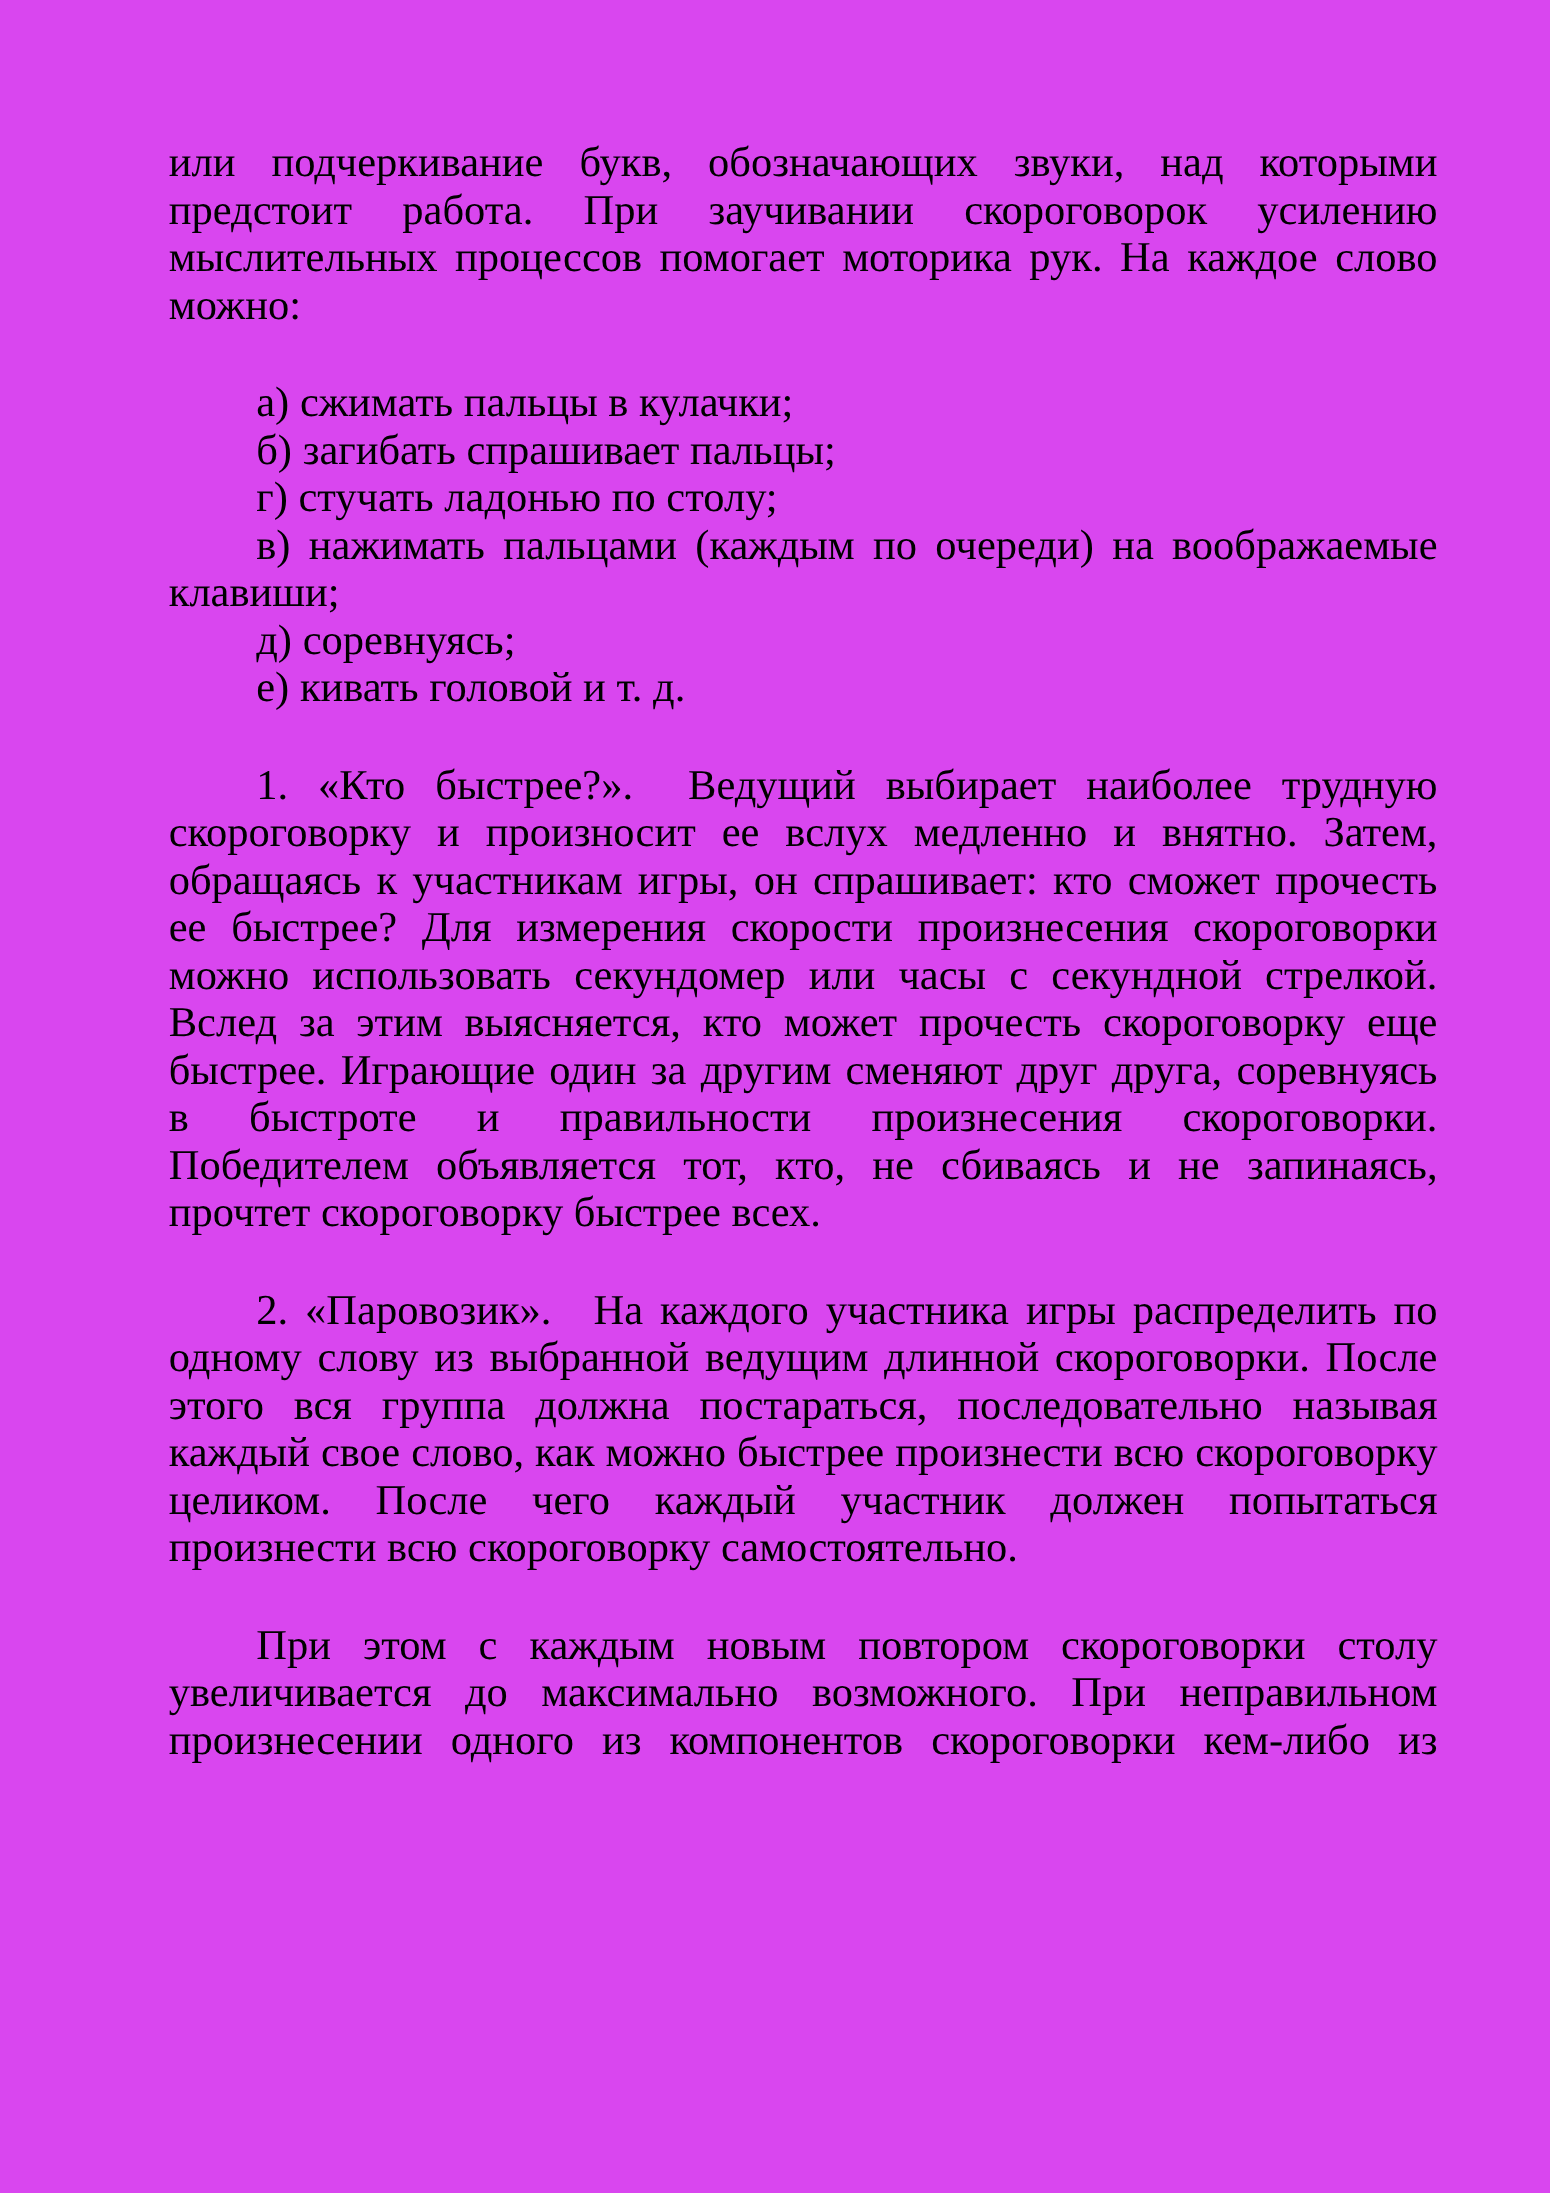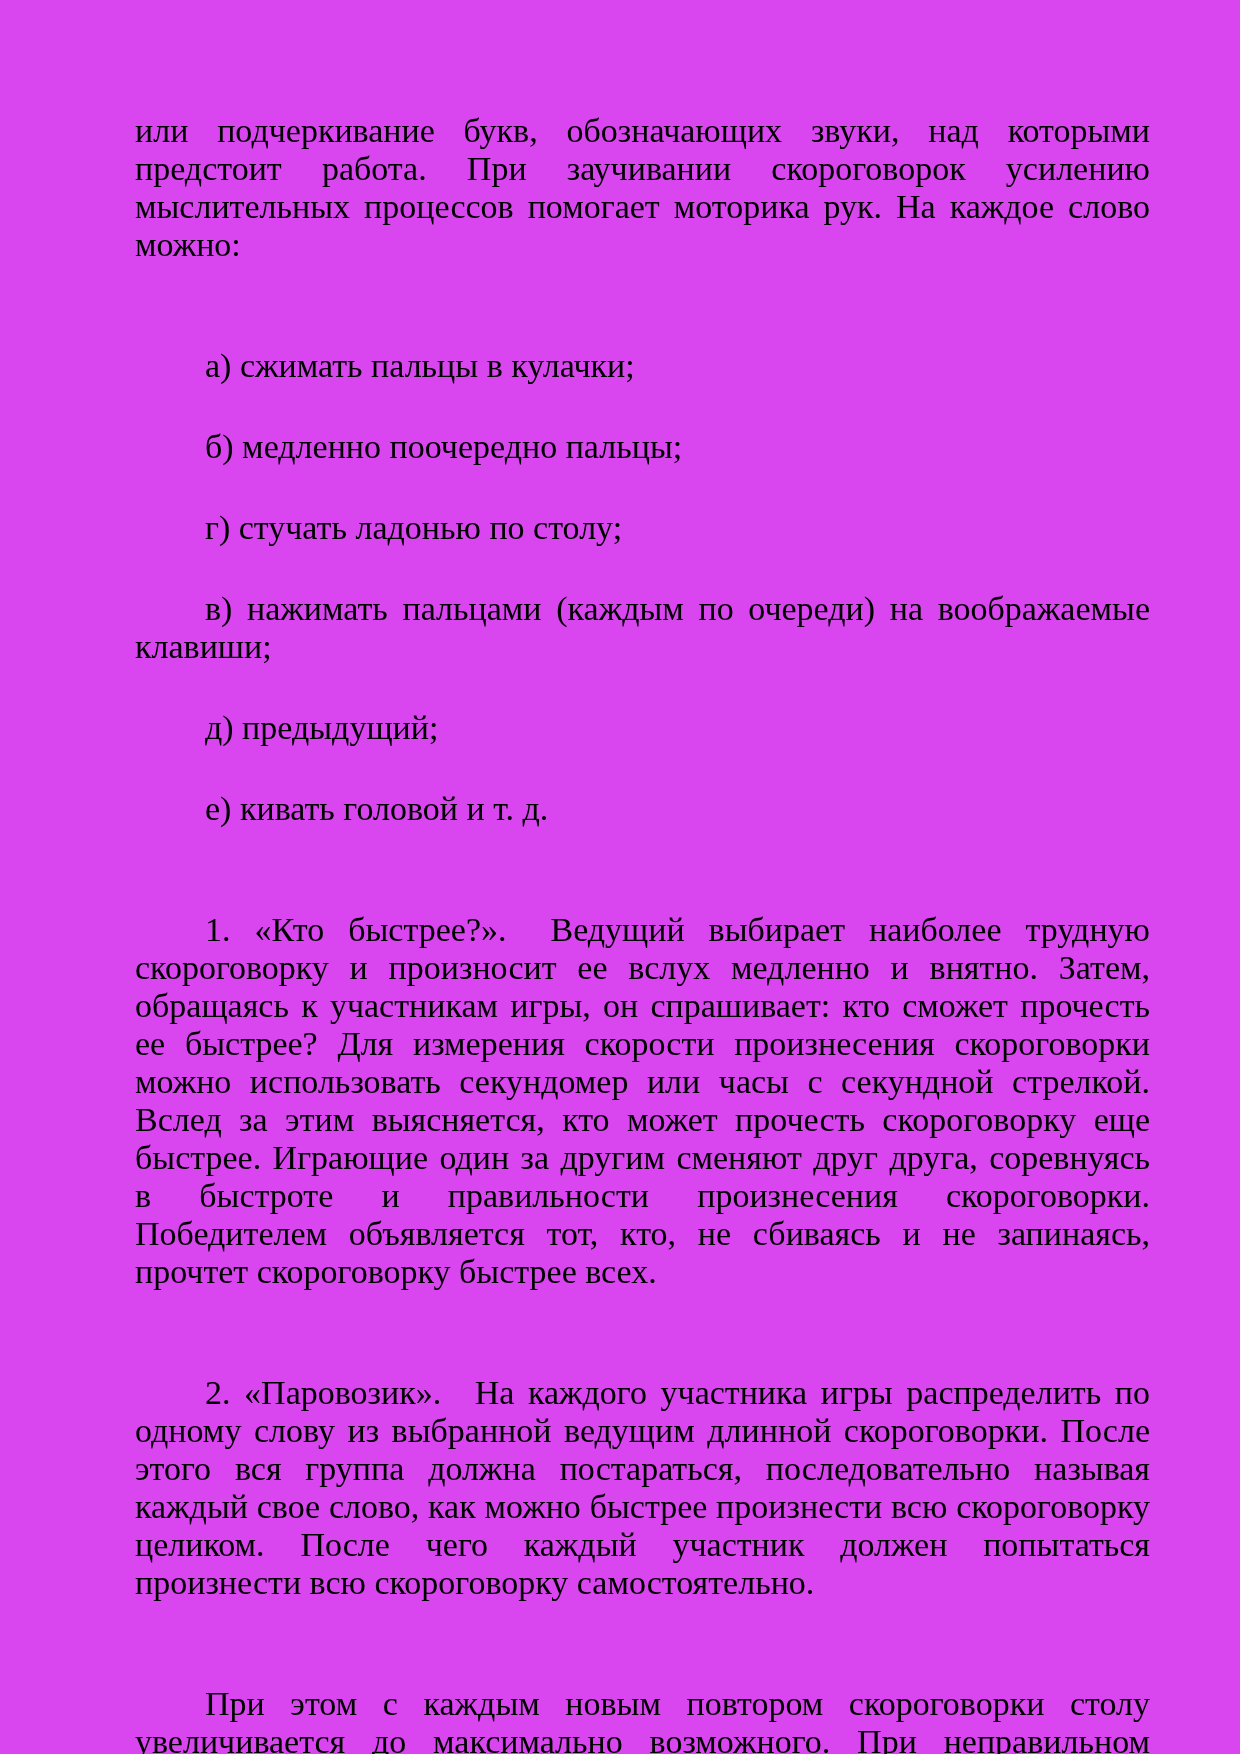--- a/index.html
+++ b/index.html
@@ -25,21 +25,20 @@
     line-height: 38px;
     text-align: justify;
     hyphens: none;
   }
   .para {
     margin: 0;
     padding: 0;
   }
   .indent {
     text-indent: 70px;
-    margin-top: 43px;
   }
   .spacer {
     height: 40px;
   }
   .game-title {
     font-weight: normal;
     margin-right: 20px;
   }
   .justify-last {
     text-align-last: justify;
@@ -49,24 +48,24 @@
 <body>
 
 <div class="page">
   <div class="content">
 
     <p class="para">или подчеркивание букв, обозначающих звуки, над которыми предстоит работа. При заучивании скороговорок усилению мыслительных процессов помогает моторика рук. На каждое слово можно:</p>
 
     <div class="spacer"></div>
 
     <p class="para indent">а) сжимать пальцы в кулачки;</p>
-    <p class="para indent">б) медленно поочередно пальцы;</p>
+    <p class="para indent">б) загибать спрашивает пальцы;</p>
     <p class="para indent">г) стучать ладонью по столу;</p>
     <p class="para indent">в) нажимать пальцами (каждым по очереди) на воображаемые клавиши;</p>
-    <p class="para indent">д) предыдущий;</p>
+    <p class="para indent">д) соревнуясь;</p>
     <p class="para indent">е) кивать головой и т. д.</p>
 
     <div class="spacer"></div>
 
 
     <p class="para indent"><b class="game-title">1. «Кто быстрее?».</b> <span>Ведущий выбирает наиболее трудную скороговорку и произносит ее вслух медленно и внятно. Затем, обращаясь к участникам игры, он спрашивает: кто сможет прочесть ее быстрее? Для измерения скорости произнесения скороговорки можно использовать секундомер или часы с секундной стрелкой. Вслед за этим выясняется, кто может прочесть скороговорку еще быстрее. Играющие один за другим сменяют друг друга, соревнуясь в быстроте и правильности произнесения скороговорки. Победителем объявляется тот, кто, не сбиваясь и не запинаясь, прочтет скороговорку быстрее всех.</span></p>
 
     <div class="spacer"></div>
 
     <p class="para indent"><b class="game-title">2. «Паровозик».</b> <span>На каждого участника игры распределить по одному слову из выбранной ведущим длинной скороговорки. После этого вся группа должна постараться, последовательно называя каждый свое слово, как можно быстрее произнести всю скороговорку целиком. После чего каждый участник должен попытаться произнести всю скороговорку самостоятельно.</span></p>

